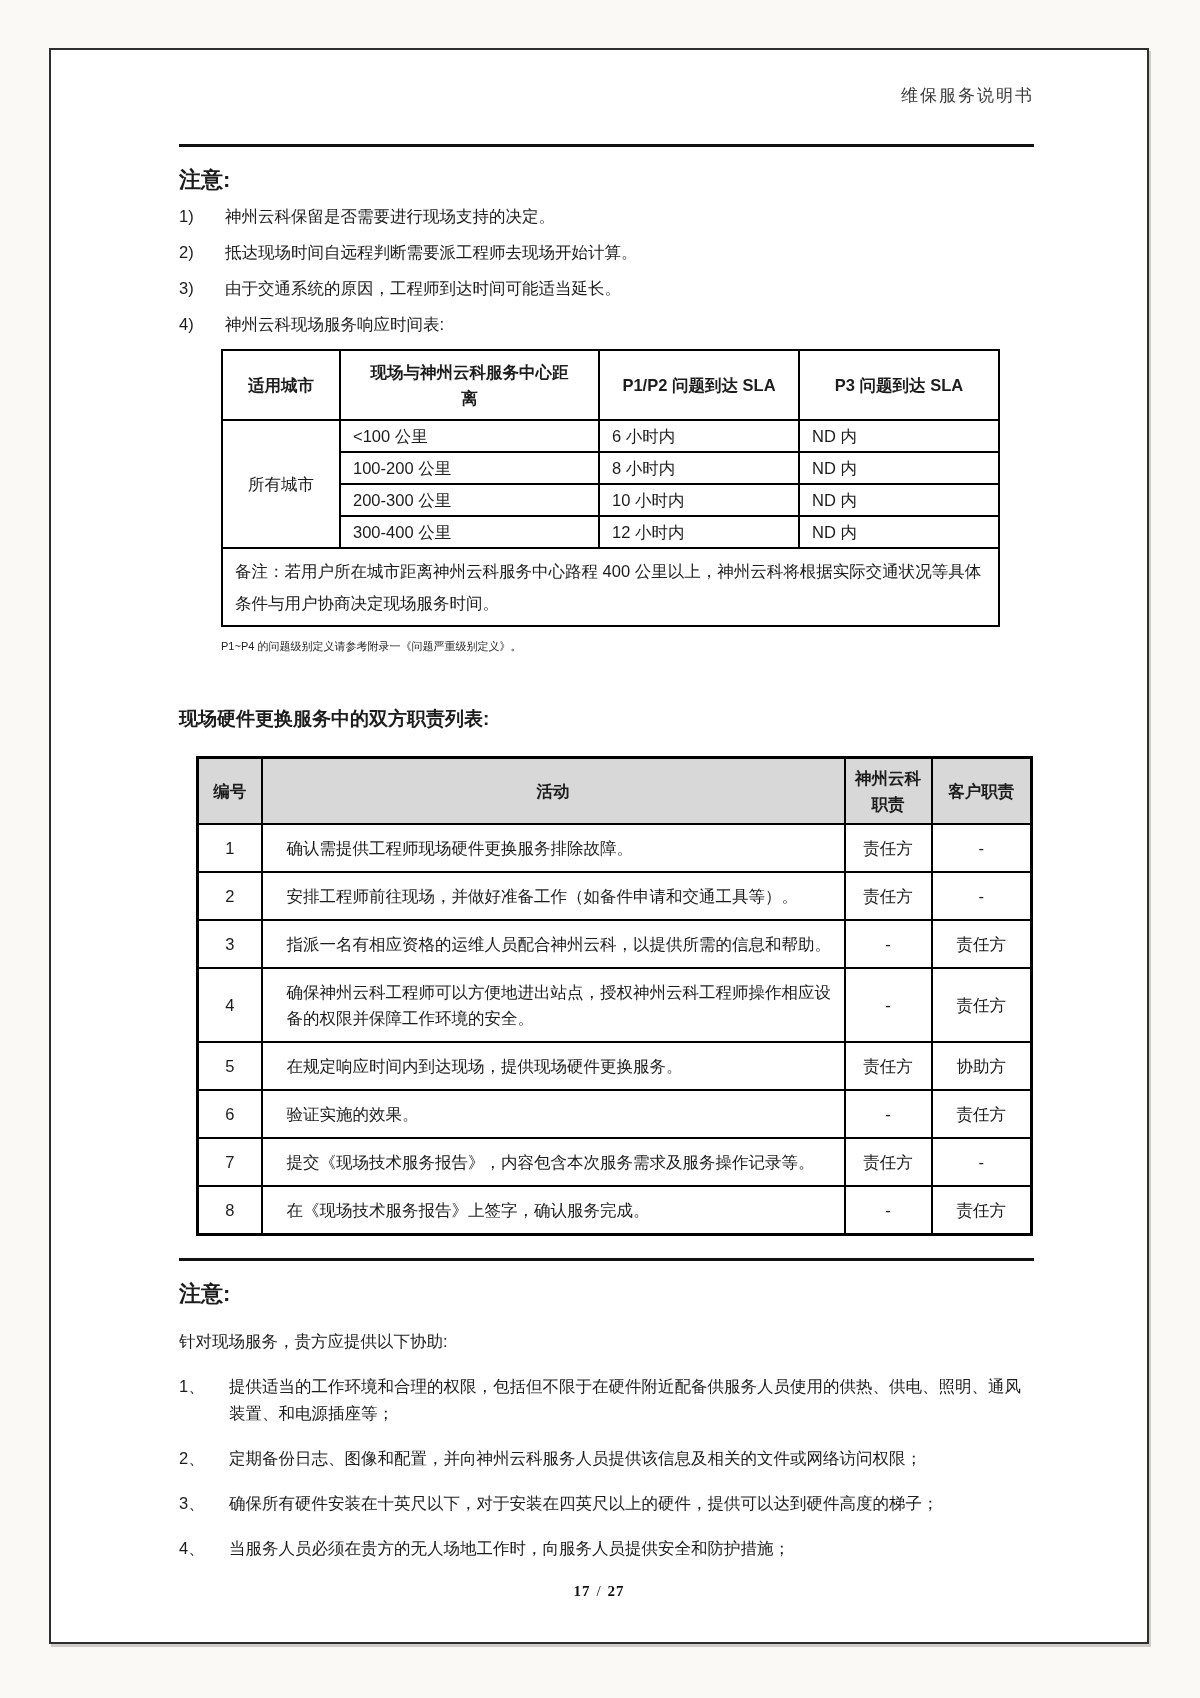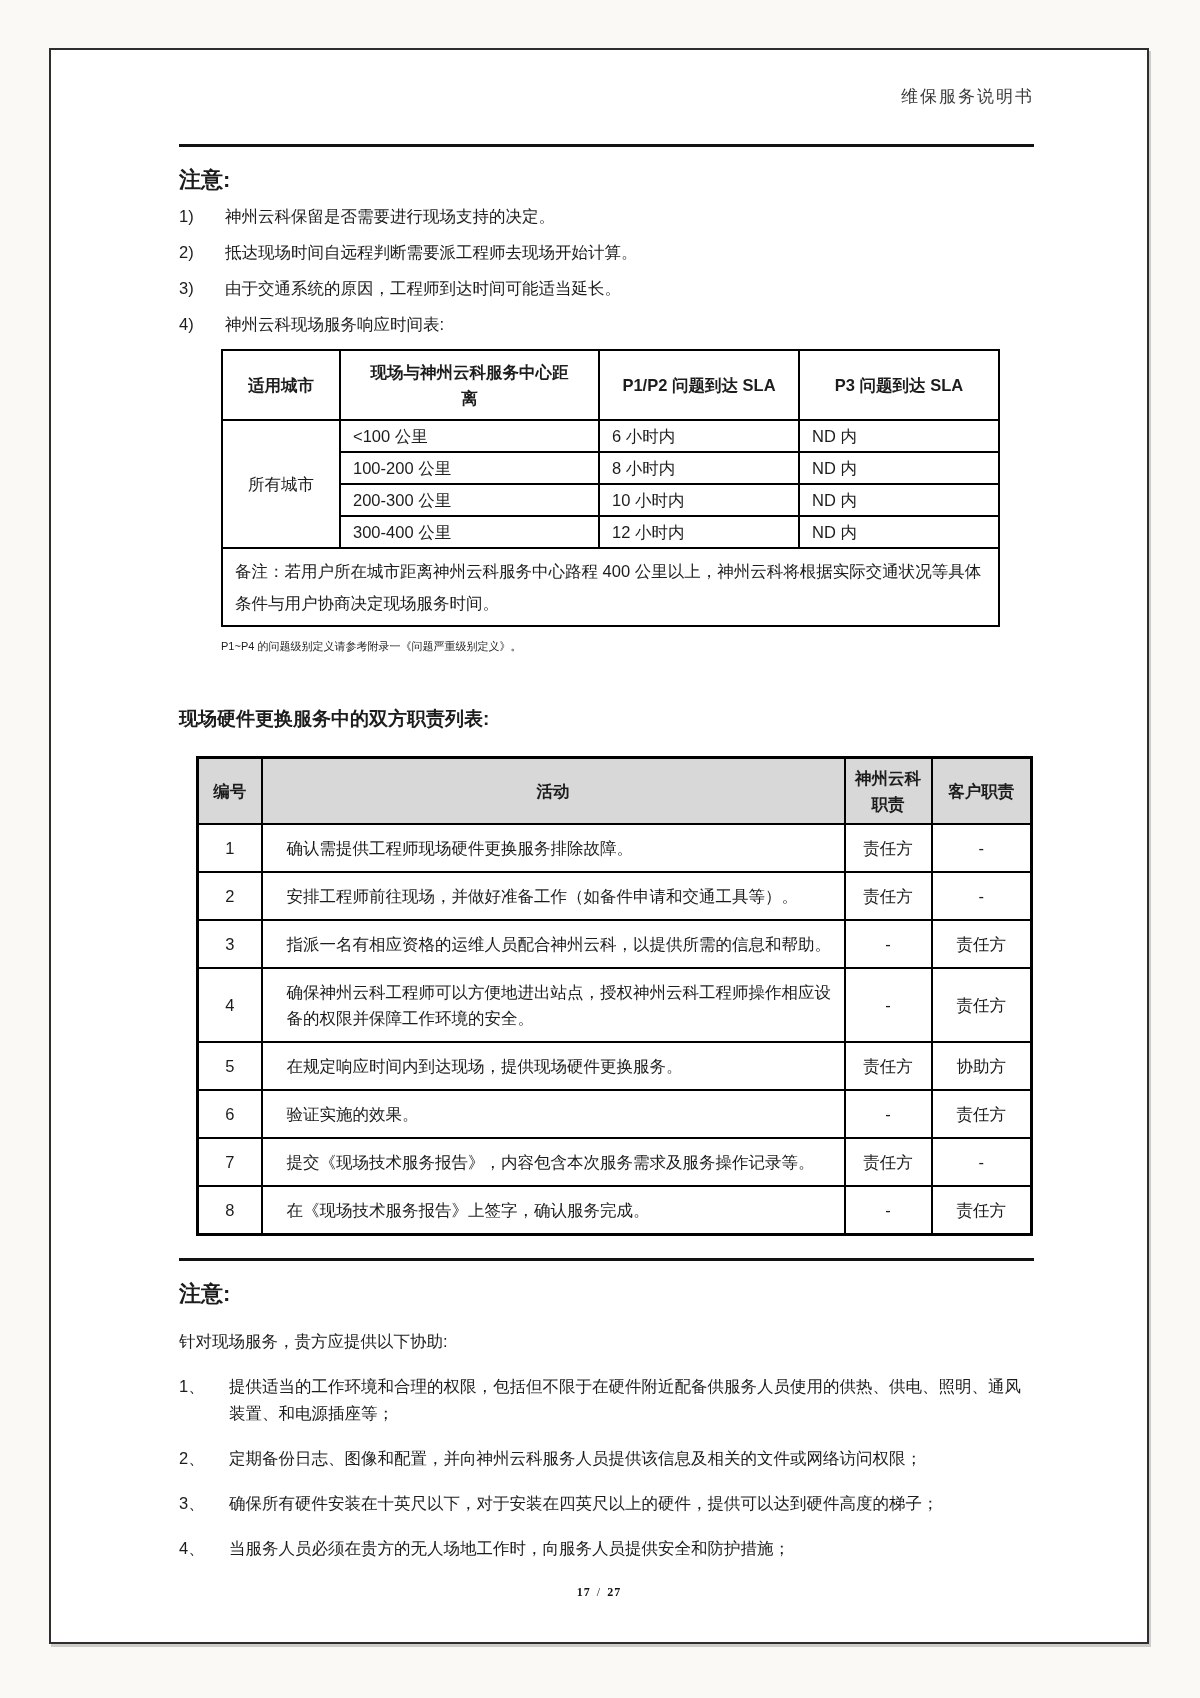--- a/index.html
+++ b/index.html
@@ -16,21 +16,21 @@
     box-shadow:2px 3px 0 rgba(0,0,0,0.18);
     box-sizing:border-box;
   }
   .content{
     position:relative;
     padding:36px 113px 0 128px; 
     box-sizing:border-box;height:100%;
   }
   .doc-header{
     text-align:right;
-    font-family:Liberation Sans, sans-serif;
+    font-family:Liberation Mono, monospace;
     font-size:17px;color:#3a3a3a;letter-spacing:2px;
     height:22px;line-height:22px;
   }
   .rule{height:3px;background:#121212;border:none;margin:0;}
   .rule-top{margin-top:36px;}
   .rule-bottom{margin-top:22px;}
   .notice-label{margin-top:18px;font-weight:bold;font-size:22px;}
   .list{margin-top:10px;}
   .li{display:flex;margin-bottom:14px;font-size:16.5px;line-height:22px;}
   .li .num{width:46px;flex:0 0 46px;}
@@ -58,21 +58,21 @@
   .t2 td.activity{padding-left:24px;}
   
   .intro{margin-top:22px;font-size:16.5px;}
   .list-bottom{margin-top:20px;}
   .list-bottom .li{margin-bottom:18px;line-height:27px;}
   .list-bottom .li .num{width:50px;flex:0 0 50px;}
   
   .doc-footer{
     position:absolute;bottom:42px;left:0;right:0;text-align:center;
     font-family:"Liberation Serif","DejaVu Serif",serif;
-    font-size:12px;font-weight:bold;color:#111;letter-spacing:1px;
+    font-size:15px;font-weight:bold;color:#111;letter-spacing:1px;
   }
   .doc-footer .sep{margin:0 6px;font-weight:normal;}
 </style>
 </head>
 <body>
 
 <div class="page">
   <div class="content">
 
     <div class="doc-header">维保服务说明书</div>

